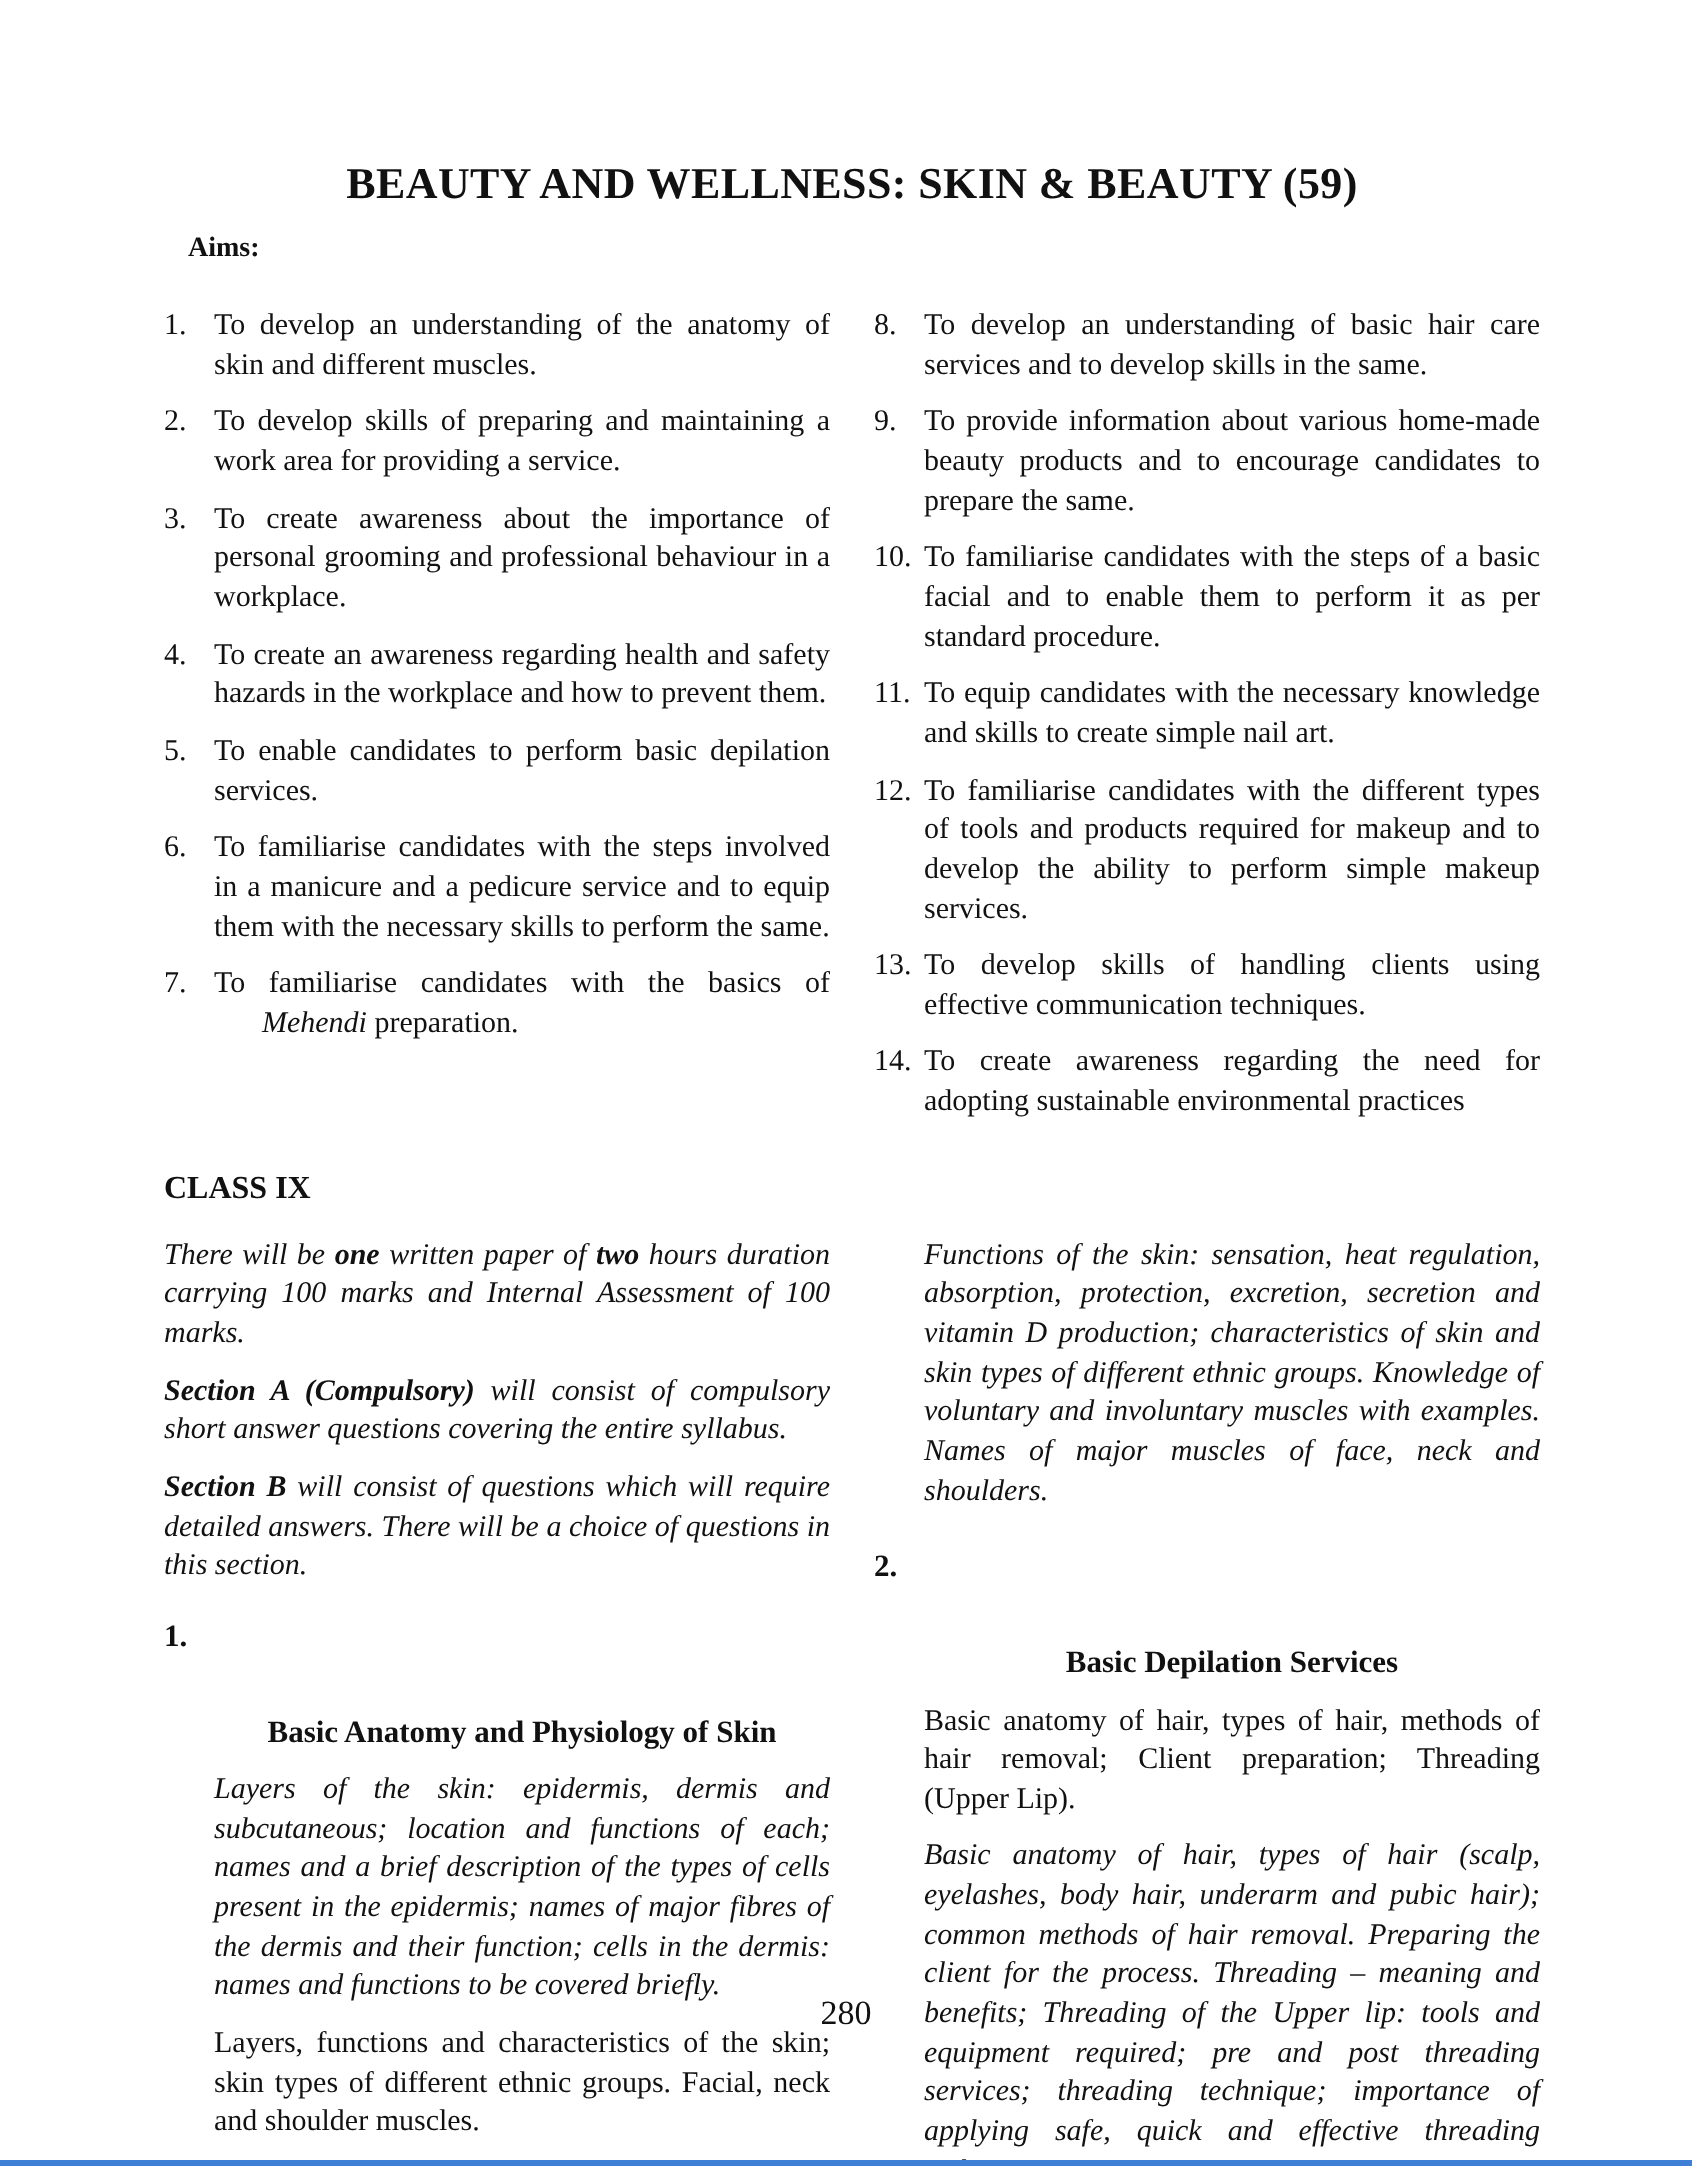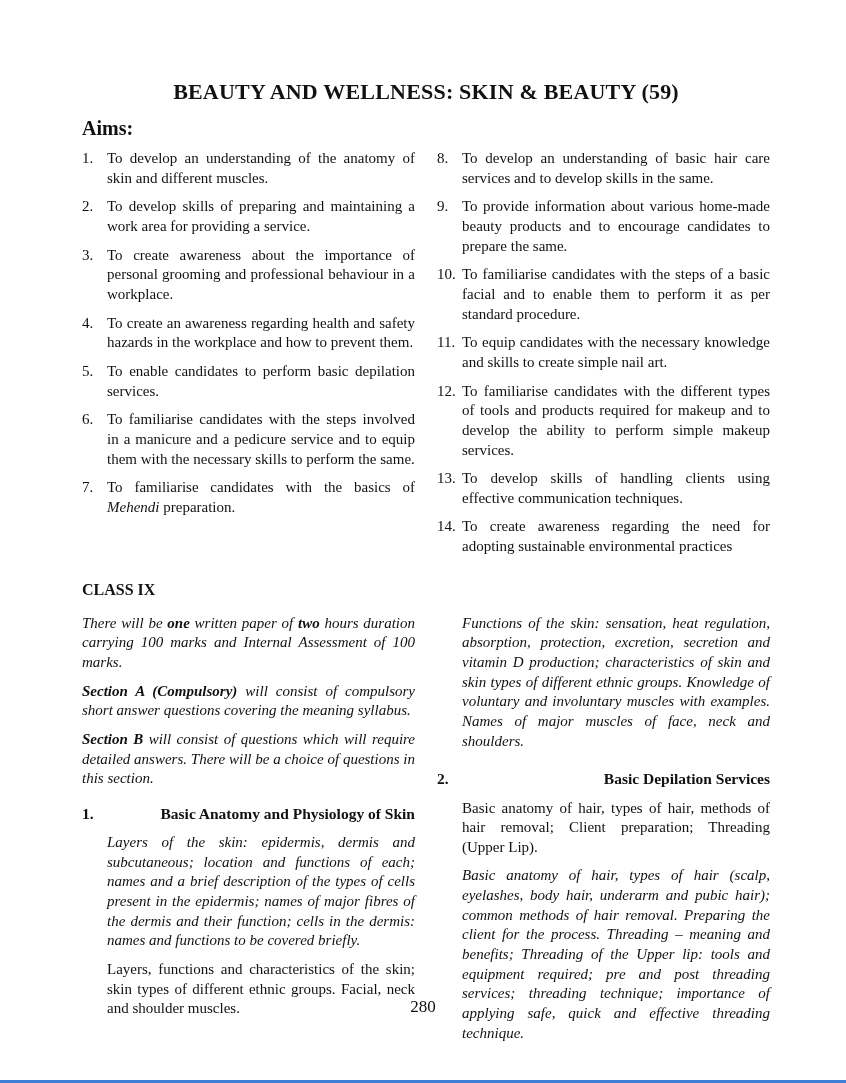--- a/index.html
+++ b/index.html
@@ -21,22 +21,22 @@
   .doc-title {
     text-align: center;
     font-weight: bold;
     font-size: 22px;
     line-height: 1.1;
     margin: 0 0 13px 0;
     letter-spacing: 0.2px;
   }
   .aims-heading {
     font-weight: bold;
-    font-size: 20px;
-    margin: 0;
+    font-size: 14px;
+    margin: 12px;
   }
   .two-col { display: flex; gap: 22px; }
   .col {
     width: 333px;
     font-size: 15px;
     line-height: 1.31;
     text-align: justify;
   }
   .aim { display: flex; margin-top: 9px; }
   .aim-num { flex: 0 0 25px; }
@@ -51,21 +51,21 @@
   .cont-p { margin: 16px 0 0 0; }
   .part-heading {
     text-align: center;
     font-weight: bold;
     font-size: 15.5px;
     margin: 17px 0 0 0;
   }
   .topic { margin-top: 15px; }
   .topic-head { display: flex; font-weight: bold; font-size: 15.5px; }
   .topic-num { flex: 0 0 25px; }
-  .topic-title { flex: 1; text-align: right; }
+  .topic-title { flex: 1; text-align: center; margin-top: 48px; }
   .topic-p { margin: 9px 0 0 25px; text-align: justify; }
   .page-number {
     position: absolute;
     top: 997px;
     left: 0;
     width: 846px;
     text-align: center;
     font-size: 17px;
   }
   .bottom-bar {
@@ -107,21 +107,21 @@
         <div class="aim">
           <span class="aim-num">5.</span>
           <span class="aim-text"><span>To enable candidates to perform basic depilation services.</span></span>
         </div>
         <div class="aim">
           <span class="aim-num">6.</span>
           <span class="aim-text"><span>To familiarise candidates with the steps involved in a manicure and a pedicure service and to equip them with the necessary skills to perform the same.</span></span>
         </div>
         <div class="aim">
           <span class="aim-num">7.</span>
-          <span class="aim-text"><span>To familiarise candidates with the basics of </span><span style="font-style: italic;">Mehendi</span><span> preparation.</span></span>
+          <span class="aim-text"><span>To familiarise candidates with the basics of </span><span style="font-style: italic; margin-left: 24px;">Mehendi</span><span> preparation.</span></span>
         </div>
       </div>
 
       <div class="col">
         <div class="aim">
           <span class="aim-num">8.</span>
           <span class="aim-text"><span>To develop an understanding of basic hair care services and to develop skills in the same.</span></span>
         </div>
         <div class="aim">
           <span class="aim-num">9.</span>
@@ -148,21 +148,21 @@
           <span class="aim-text"><span>To create awareness regarding the need for adopting sustainable environmental practices</span></span>
         </div>
       </div>
     </div>
 
     <div class="class-heading">CLASS IX</div>
 
     <div class="two-col" style="margin-top:6px;">
       <div class="col">
         <p class="intro-p"><span style="font-style: italic;">There will be </span><span style="font-weight: bold; font-style: italic;">one</span><span style="font-style: italic;"> written paper of </span><span style="font-weight: bold; font-style: italic;">two</span><span style="font-style: italic;"> hours duration carrying 100 marks and Internal Assessment of 100 marks.</span></p>
-        <p class="intro-p"><span style="font-weight: bold; font-style: italic;">Section A (Compulsory)</span><span style="font-style: italic;"> will consist of compulsory short answer questions covering the meaning syllabus.</span></p>
+        <p class="intro-p"><span style="font-weight: bold; font-style: italic;">Section A (Compulsory)</span><span style="font-style: italic;"> will consist of compulsory short answer questions covering the entire syllabus.</span></p>
         <p class="intro-p"><span style="font-weight: bold; font-style: italic;">Section B</span><span style="font-style: italic;"> will consist of questions which will require detailed answers. There will be a choice of questions in this section.</span></p>
 
 
         <div class="topic">
           <div class="topic-head">
             <span class="topic-num">1.</span>
             <span class="topic-title">Basic Anatomy and Physiology of Skin</span>
           </div>
           <p class="topic-p"><span style="font-style: italic;">Layers of the skin: epidermis, dermis and subcutaneous; location and functions of each; names and a brief description of the types of cells present in the epidermis; names of major fibres of the dermis and their function; cells in the dermis: names and functions to be covered briefly.</span></p>
           <p class="topic-p"><span>Layers, functions and characteristics of the skin; skin types of different ethnic groups. Facial, neck and shoulder muscles.</span></p>

